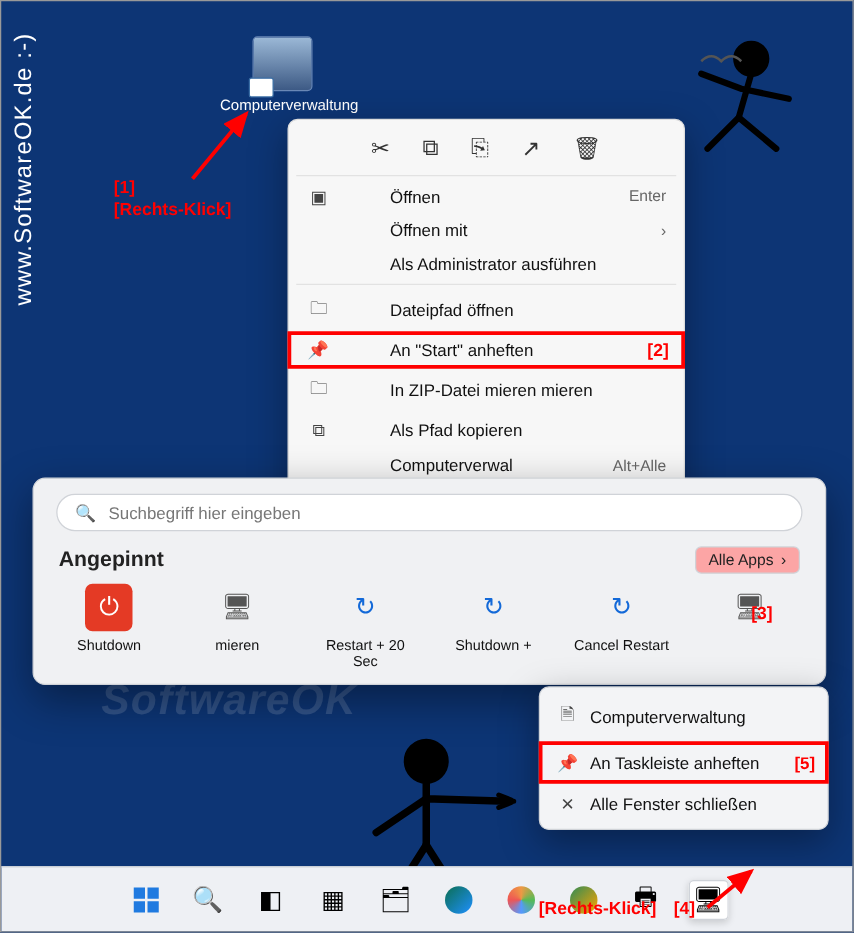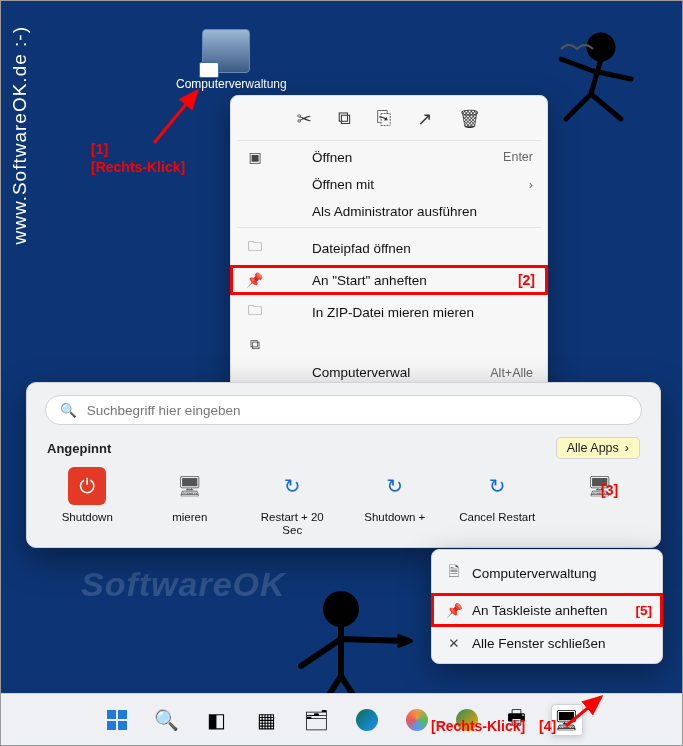--- a/index.html
+++ b/index.html
@@ -109,24 +109,24 @@
     padding:12px 18px 10px;
   }
   .search-box{
     background:#fff; border:1px solid #d0d3d8; border-radius:18px;
     padding:6px 14px; display:flex; align-items:center; gap:10px;
     color:#777; font-size:13.5px;
   }
   .pin-row{
     display:flex; align-items:center; margin:12px 2px 8px;
   }
-  .pin-row .title{ font-size:13px; font-weight:600; color:#222;}
+  .pin-row .title{ font-size:17px; font-weight:600; color:#222;}
   .pin-row .spacer{flex:1;}
   .all-apps{
-    background:#fef9c3; border:1px solid #d0d3d8; border-radius:5px;
+    background:#fca5a5; border:1px solid #d0d3d8; border-radius:5px;
     padding:3px 10px; font-size:12.5px; color:#222; display:flex; align-items:center; gap:6px;
     cursor:pointer;
   }
   .tiles{ display:flex; gap:18px; }
   .tile{ width:88px; text-align:center; font-size:11.5px; line-height:1.15; color:#111; cursor:pointer;}
   .tile .ti{
     width:38px; height:38px; margin:0 auto 6px; border-radius:6px;
     display:flex; align-items:center; justify-content:center;
     font-size:20px; color:#1369d8;
   }
@@ -167,21 +167,20 @@
   
   .stick{position:absolute; pointer-events:none;}
   .stick svg{display:block;}
   .swok-grey{
     position:absolute; left:80px; top:540px;
     color:rgba(255,255,255,.15);
     font-size:34px; font-weight:700;
     font-style:italic;
     pointer-events:none;
     letter-spacing:1px;
-    margin-top:24px;
   }
 </style>
 </head>
 <body>
 
 <div class="watermark-left">www.SoftwareOK.de :-)</div>
 <div class="watermark-mid">www.SoftwareOK.de  :-)</div>
 <div class="swok-grey">SoftwareOK</div>
 
 <div class="desktop-icon">
@@ -237,20 +236,21 @@
         <span class="ico">📌</span>
         <span class="lbl">An "Start" anheften</span>
         <span class="call">[2]</span>
       </div>
       <div class="item">
         <span class="ico">🗀</span>
         <span class="lbl">In ZIP-Datei mieren mieren</span>
       </div>
       <div class="item">
         <span class="ico">⧉</span>
+        <span class="lbl">Als Pfad kopieren</span>
       </div>
       <div class="item">
         <span class="ico"></span>
         <span class="lbl">Computerverwal</span>
         <span class="hint">Alt+Alle</span>
       </div>
       <hr>
       <div class="item">
         <span class="ico">⊞</span>
         <span class="lbl">Weitere Optionen anzeigen</span>

